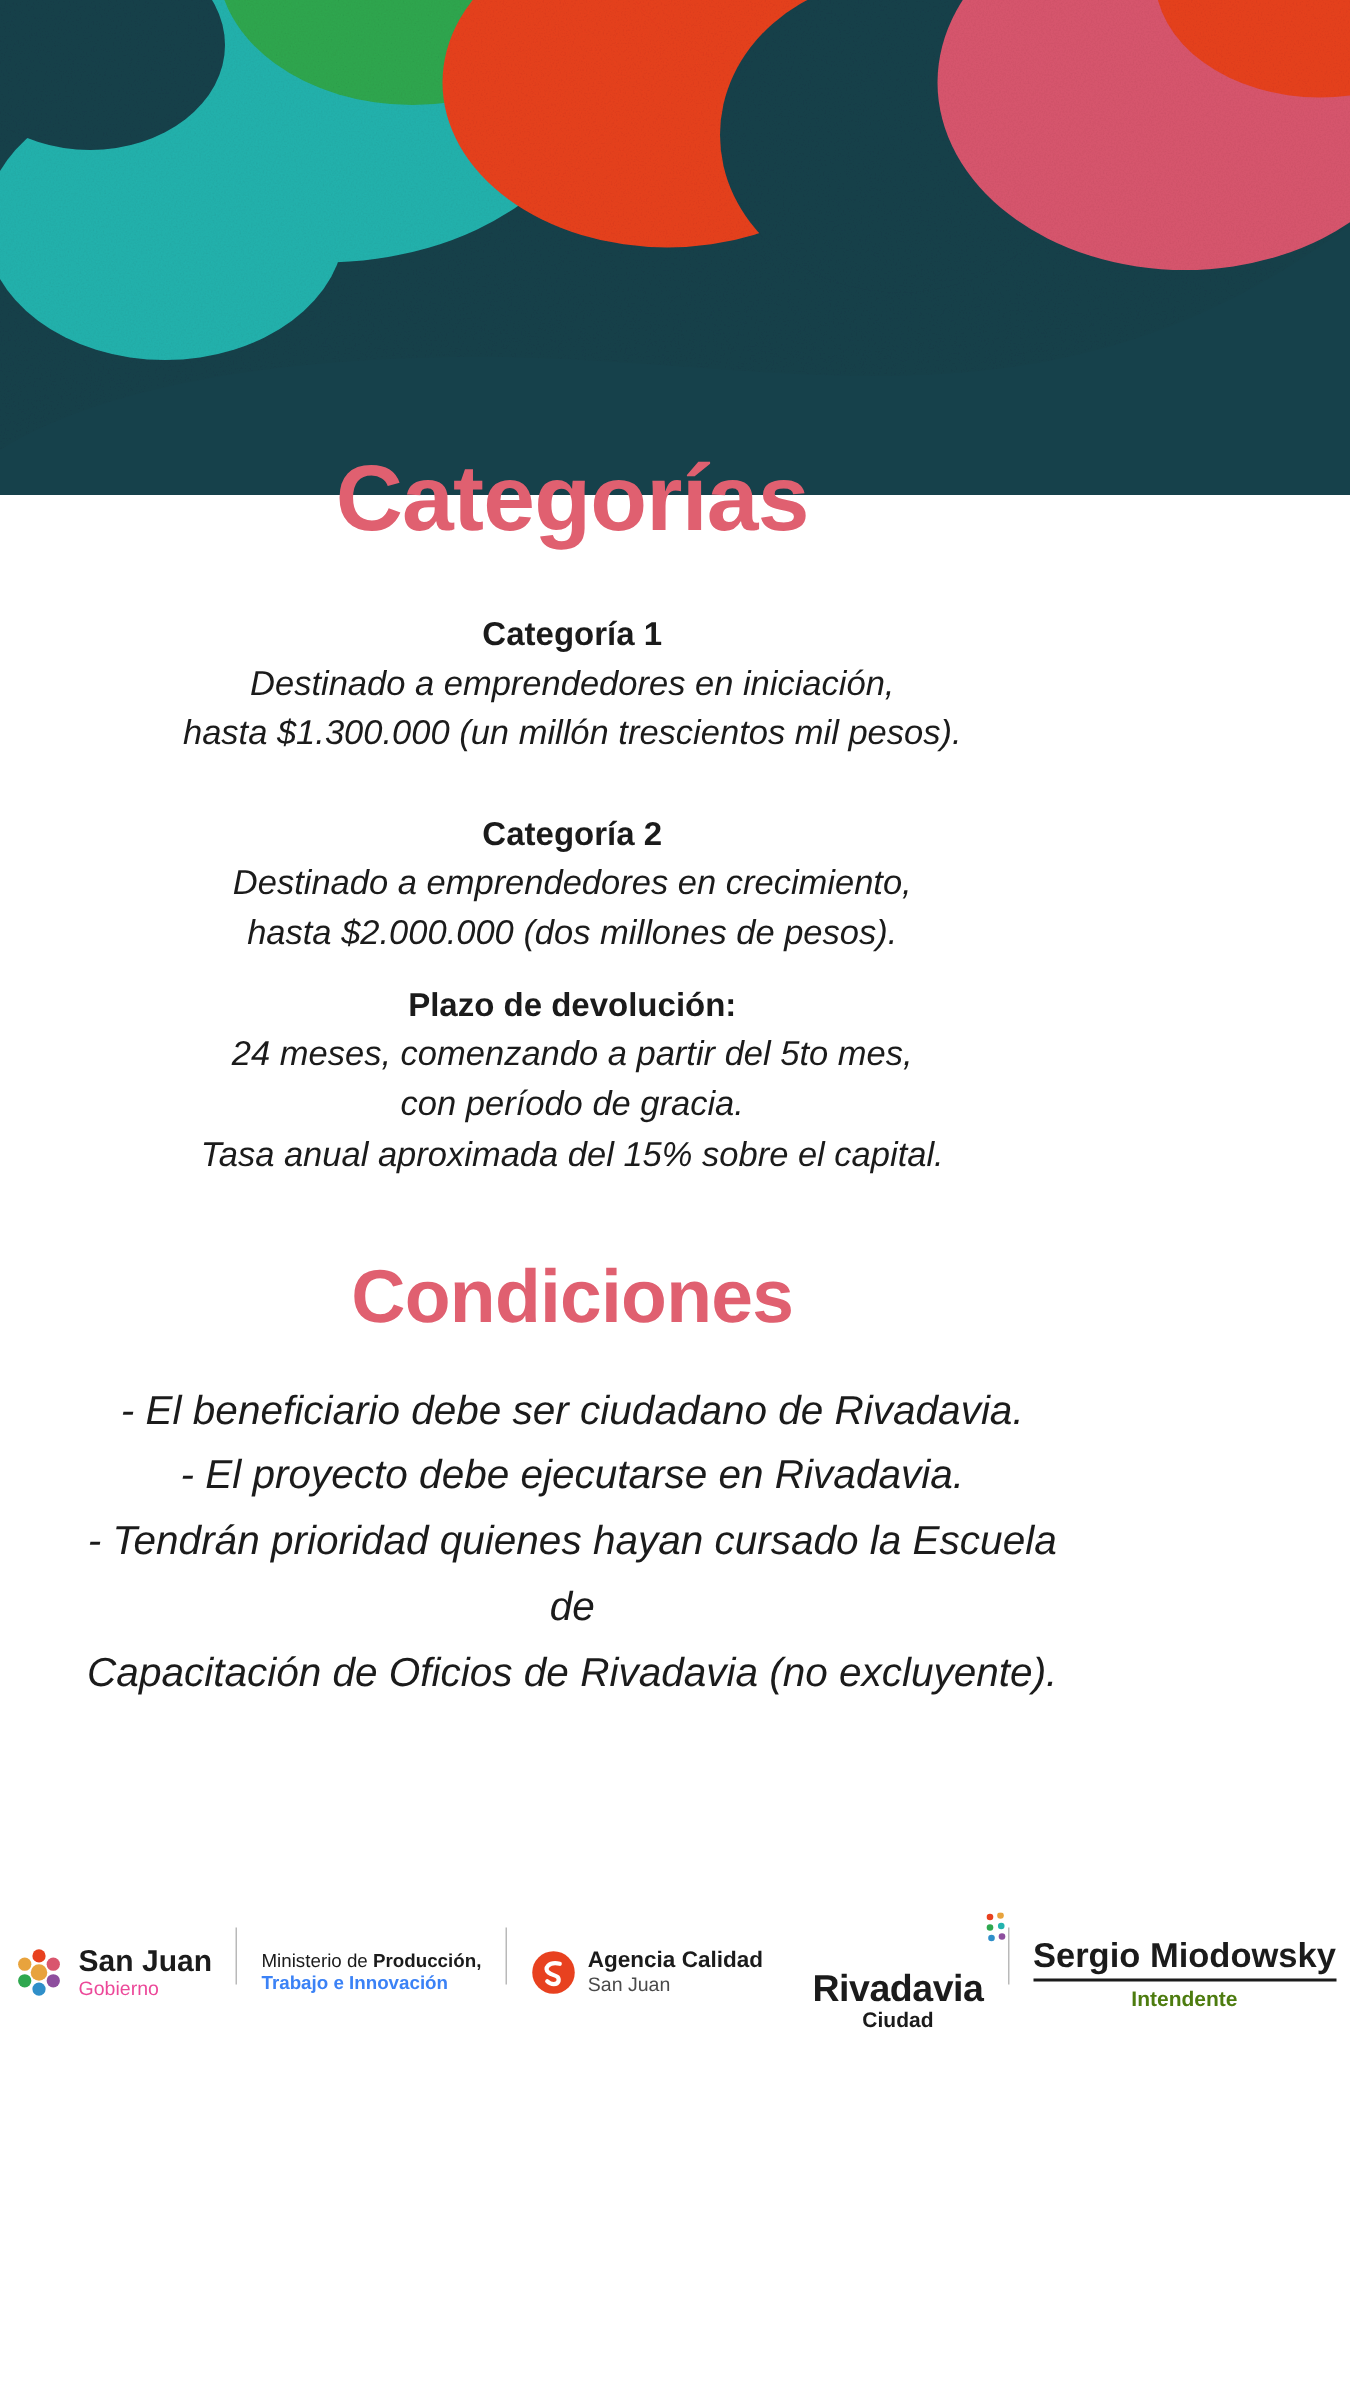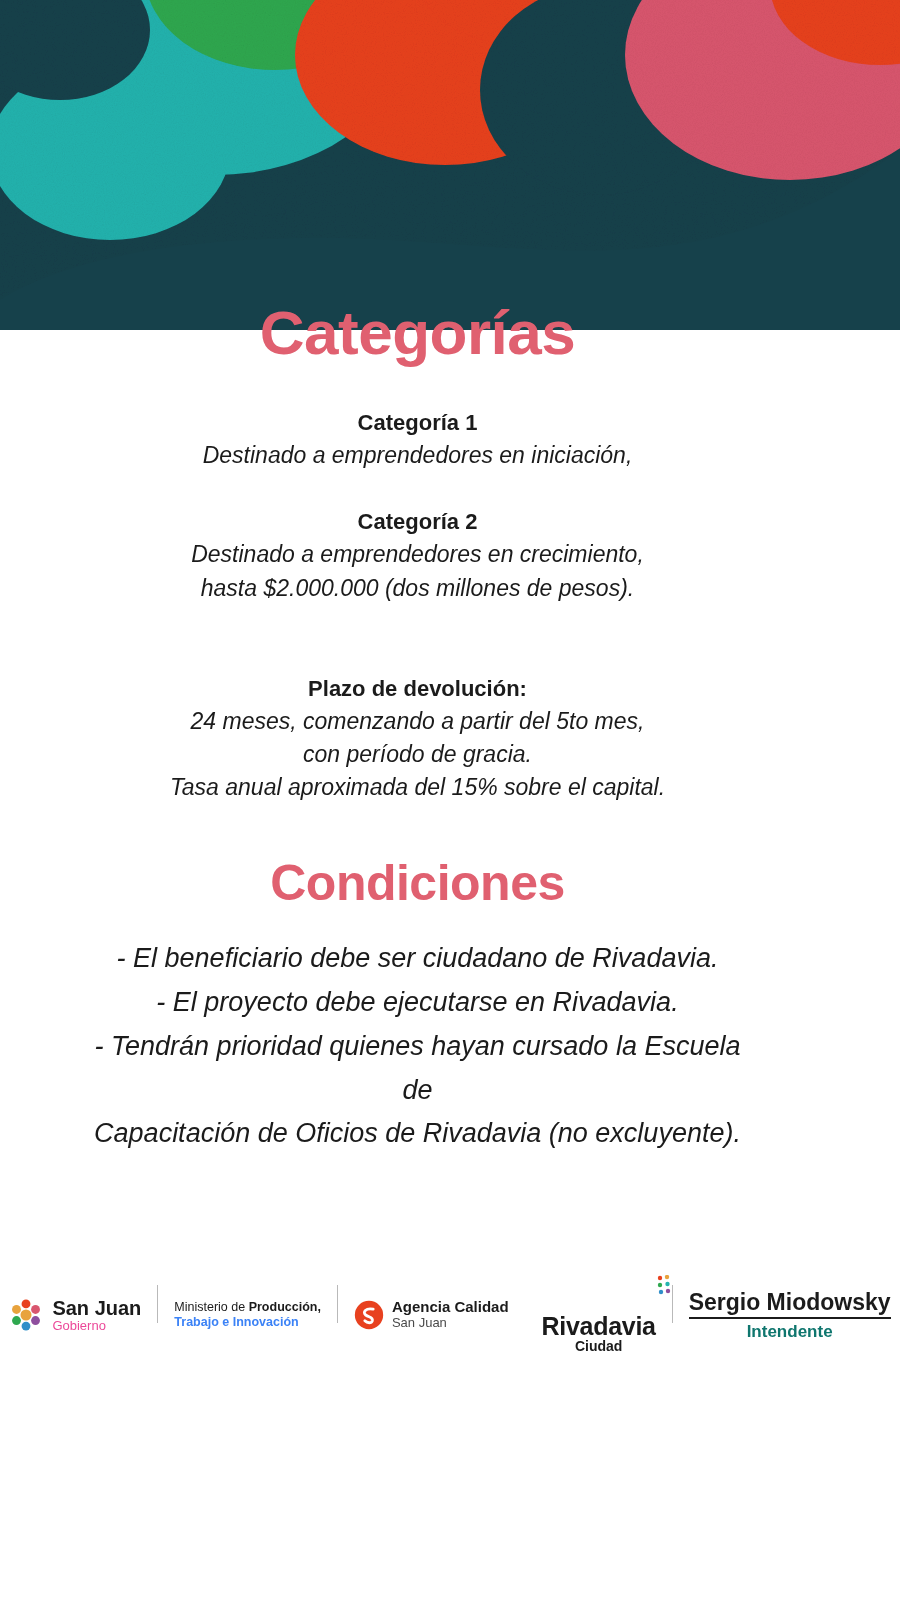--- a/index.html
+++ b/index.html
@@ -29,21 +29,20 @@
     display: block;
   }
 
   
   .content {
     position: absolute;
     top: 300px;
     left: 0;
     width: 763px;
     text-align: center;
-    padding-left: 36px;
   }
 
   h1.section-title {
     margin: 0;
     font-weight: bold;
     color: #e06070;
     letter-spacing: -0.5px;
   }
   .title-categorias {
     font-size: 62px;
@@ -68,21 +67,21 @@
   .block-line {
     font-size: 23px;
     font-style: italic;
     color: #1b1b1b;
     line-height: 1.45;
   }
 
   .cat-block { margin-top: 34px; }
   .cat-block:first-of-type { margin-top: 42px; }
 
-  .plazo-block { margin-top: 68px; }
+  .plazo-block { margin-top: 16px; }
 
   .cond-list {
     margin-top: 28px;
     padding: 0 55px;
   }
   .cond-item {
     font-size: 27px;
     font-style: italic;
     color: #1b1b1b;
     line-height: 1.62;
@@ -134,21 +133,21 @@
   .riv-name { font-size: 25px; font-weight: bold; color: #1b1b1b; letter-spacing: -0.3px; margin-top: 36px; }
   .riv-sub { font-size: 14px; font-weight: bold; color: #1b1b1b; }
   .riv-dots { position: absolute; right: -16px; top: -2px; width: 16px; height: 22px; }
 
   
   .int-text { text-align: center; line-height: 1.15; }
   .int-name {
     font-size: 23px; font-weight: bold; color: #1b1b1b;
     border-bottom: 2px solid #1b1b1b; padding-bottom: 2px;
   }
-  .int-sub { font-size: 17px; font-weight: bold; color: #0f766e; margin-top: 3px; }
+  .int-sub { font-size: 14px; font-weight: bold; color: #4d7c0f; margin-top: 3px; }
 </style>
 </head>
 <body>
 
 <div class="header-art">
   <svg width="900" height="330" viewBox="0 0 900 330" xmlns="http://www.w3.org/2000/svg">
     <defs>
       <clipPath id="topclip">
         <path d="M0,0 H900 V150 C700,300 520,238 320,238 C170,238 60,262 0,300 Z"></path>
       </clipPath>
@@ -178,20 +177,21 @@
   </svg>
 </div>
 
 <div class="content">
 
   <h1 class="section-title title-categorias">Categorías</h1>
 
   <div class="block cat-block">
     <div class="block-head">Categoría 1</div>
     <div class="block-line">Destinado a emprendedores en iniciación,</div>
+    <div class="block-line">hasta $1.300.000 (un millón trescientos mil pesos).</div>
   </div>
 
   <div class="block cat-block">
     <div class="block-head">Categoría 2</div>
     <div class="block-line">Destinado a emprendedores en crecimiento,</div>
     <div class="block-line">hasta $2.000.000 (dos millones de pesos).</div>
   </div>
 
   <div class="block plazo-block">
     <div class="block-head">Plazo de devolución:</div>

